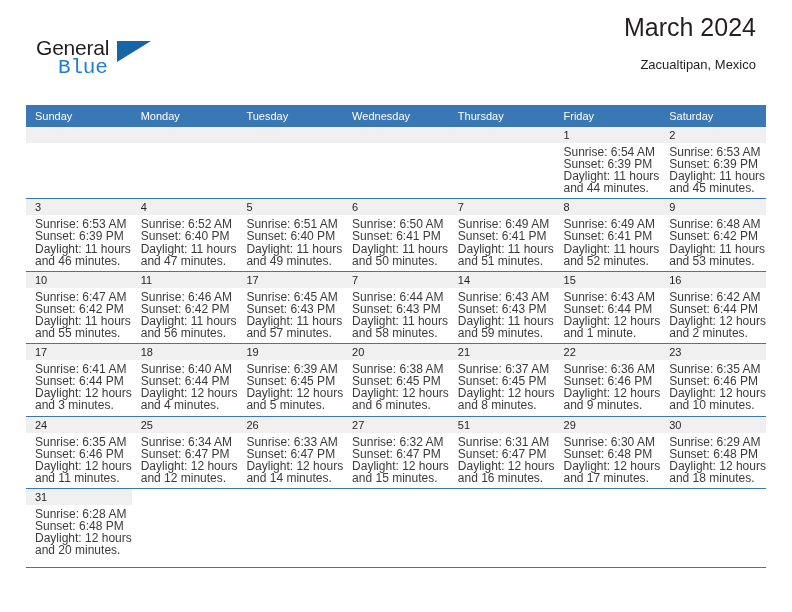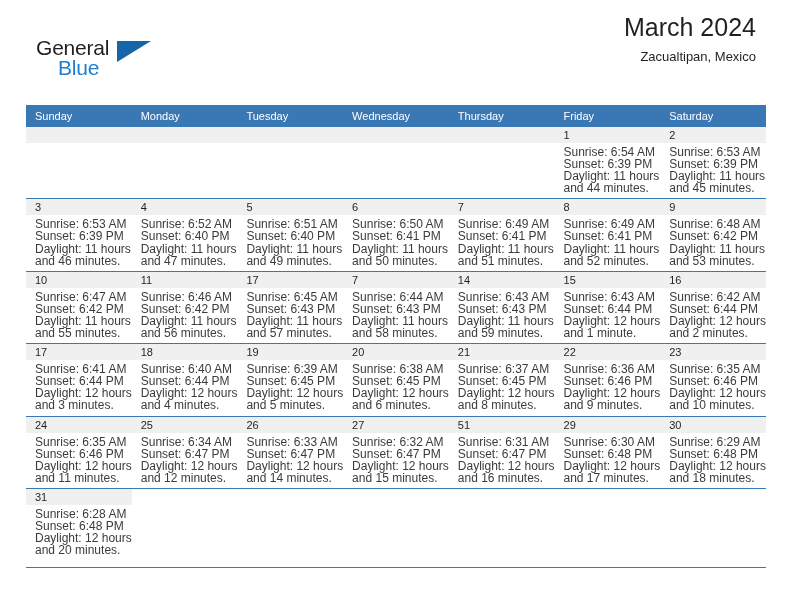--- a/index.html
+++ b/index.html
@@ -45,21 +45,21 @@
     color: #231f20;
     font-family: "Liberation Sans", sans-serif;
   }
   .logo-blue {
     position: absolute;
     left: 22px;
     top: 20px;
     font-size: 21px;
     letter-spacing: -0.2px;
     color: #1b7fd4;
-    font-family: Liberation Sans, sans-serif;
+    font-family: Liberation Mono, monospace;
   }
   .logo-tri {
     position: absolute;
     left: 81px;
     top: 5px;
     width: 0;
     height: 0;
     border-left: 34px solid #1565a8;
     border-bottom: 21px solid transparent;
   }
@@ -73,21 +73,21 @@
   .cal-title {
     font-size: 25px;
     color: #231f20;
     line-height: 30px;
     white-space: nowrap;
   }
   .cal-subtitle {
     font-size: 13px;
     color: #231f20;
     line-height: 18px;
-    margin-top: 6px;
+    margin-top: 14px;
     white-space: nowrap;
   }
 
   
   .calendar {
     position: absolute;
     left: 26px;
     top: 105px;
     width: 740px;
     border-collapse: collapse;

